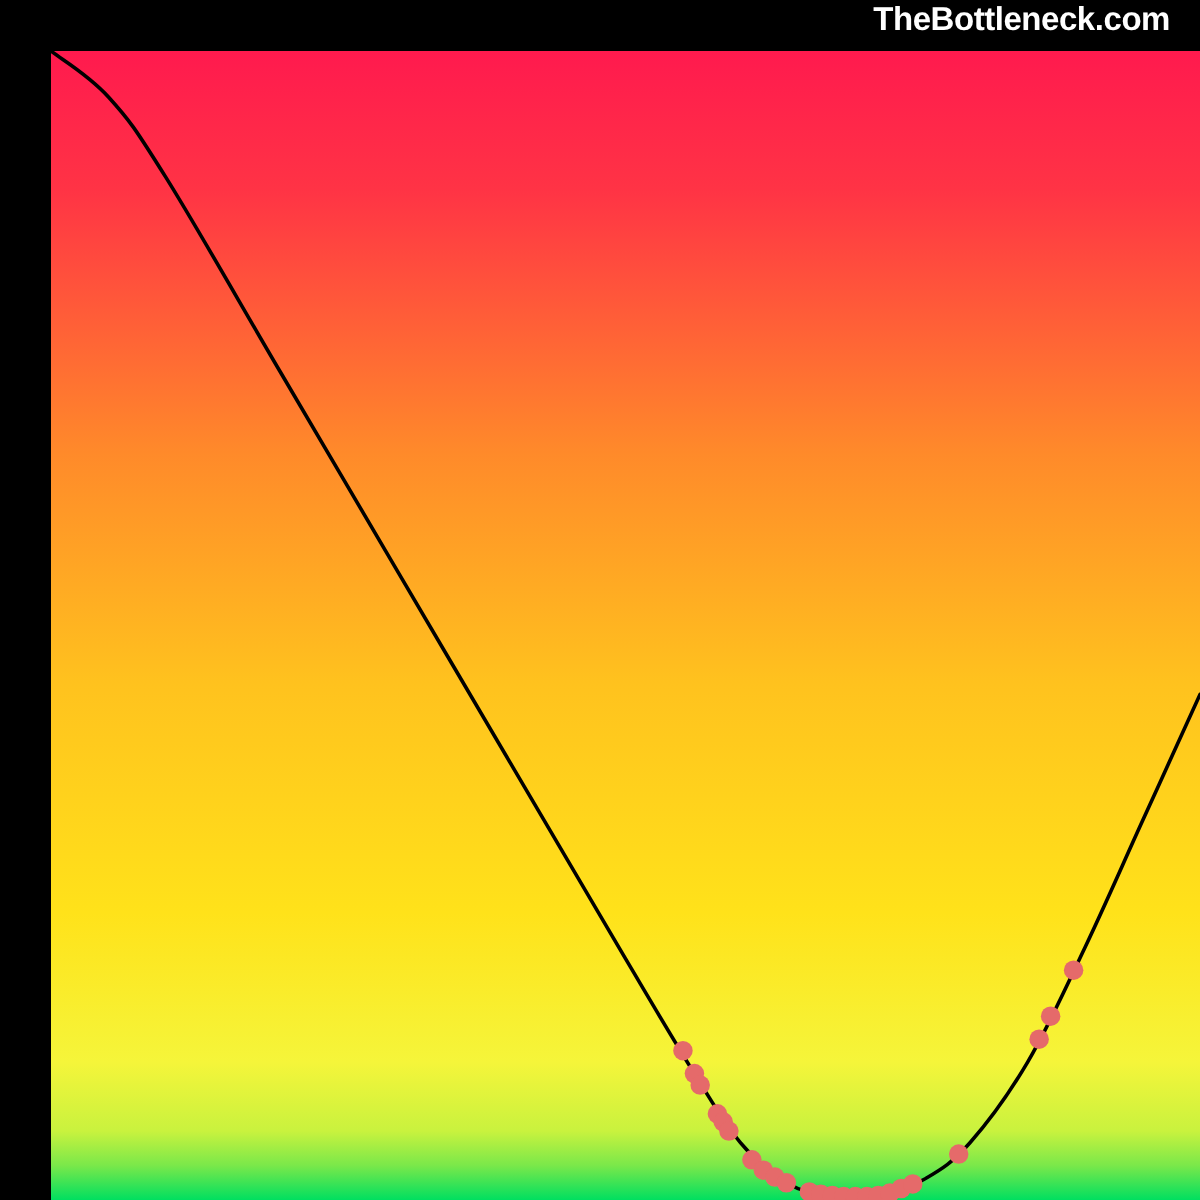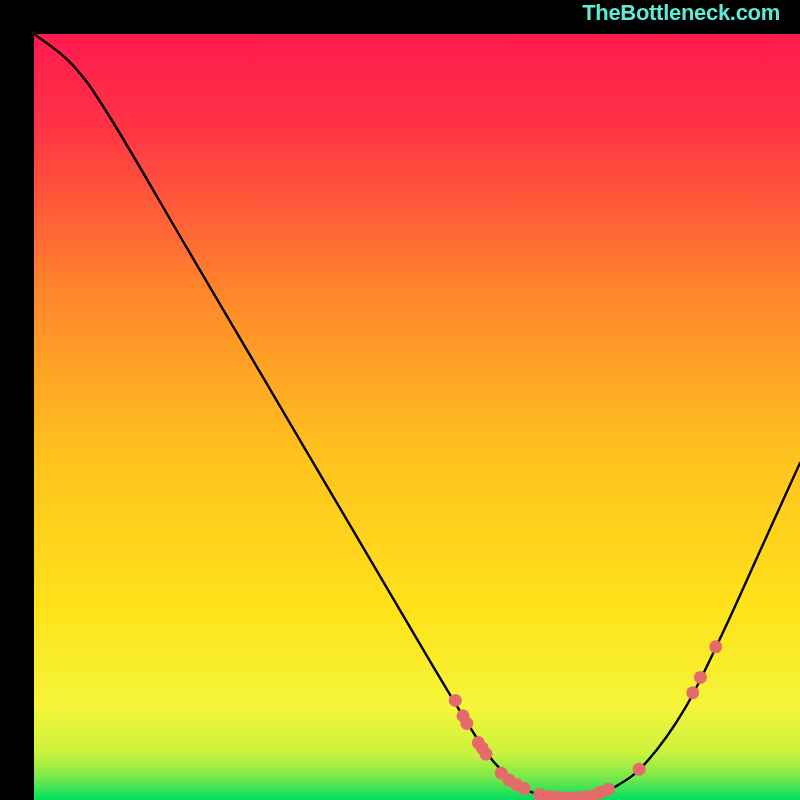--- a/index.html
+++ b/index.html
@@ -25,21 +25,21 @@
     top: 17px;
     width: 766px;
     height: 766px;
   }
   .watermark {
     position: absolute;
     top: 0px;
     right: 20px;
     font-size: 22px;
     font-weight: 600;
-    color: #5eead4;
+    color: #ffffff;
     letter-spacing: -0.3px;
   }
   svg {
     display: block;
   }
 </style>
 </head>
 <body>
 
 <div class="frame">

